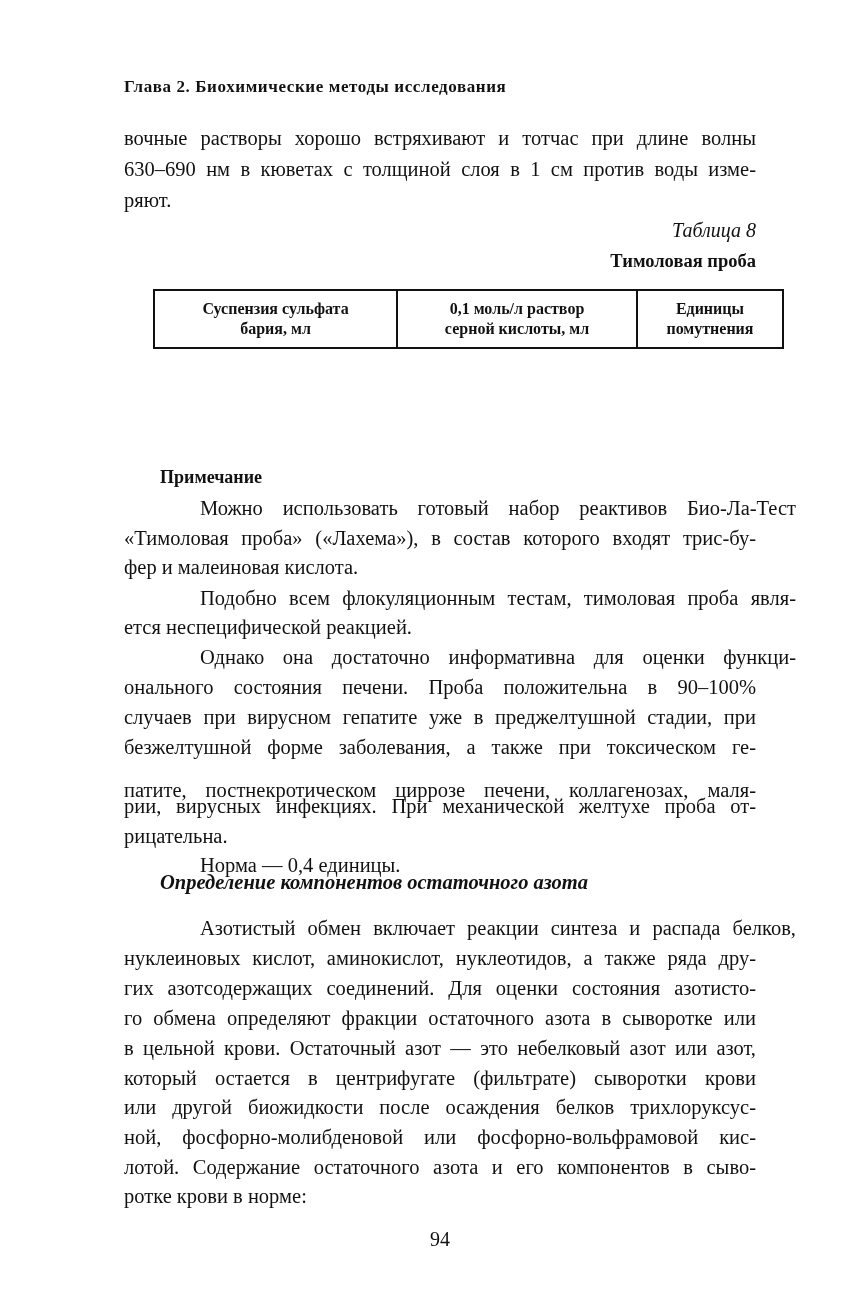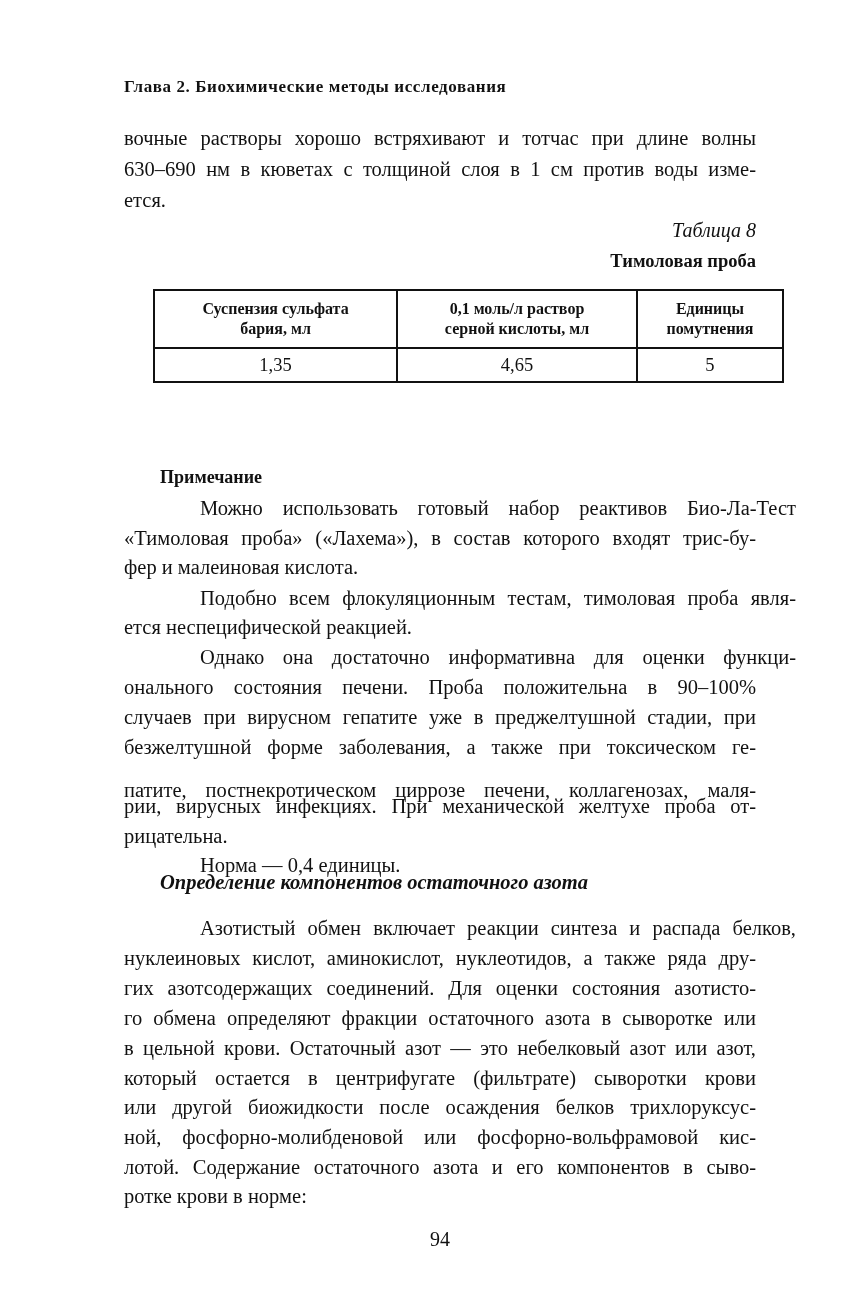--- a/index.html
+++ b/index.html
@@ -26,21 +26,21 @@
 </style>
 </head>
 <body>
 
 <div class="page">
 
   <div class="running-head">Глава 2. Биохимические методы исследования</div>
 
   <div class="line" style="top:124px">вочные растворы хорошо встряхивают и тотчас при длине волны</div>
   <div class="line" style="top:155px">630–690 нм в кюветах с толщиной слоя в 1 см против воды изме-</div>
-  <div class="line last" style="top:186px">ется.</div>
+  <div class="line last" style="top:186px">ряют.</div>
 
   <div class="table-caption">Таблица 8</div>
   <div class="table-title">Тимоловая проба</div>
 
   <table class="data">
     <thead>
       <tr>
         <th>
           <span>Суспензия сульфата</span><br>
           <span>бария, мл</span>
@@ -49,25 +49,20 @@
           <span>0,1 моль/л раствор</span><br>
           <span>серной кислоты, мл</span>
         </th>
         <th>
           <span>Единицы</span><br>
           <span>помутнения</span>
         </th>
       </tr>
     </thead>
     <tbody>
-      <tr>
-        <td>1,35</td>
-        <td>4,65</td>
-        <td>5</td>
-      </tr>
     </tbody>
   </table>
 
   <div class="note-head">Примечание</div>
 
   <div class="line indent" style="top:494px">Можно использовать готовый набор реактивов Био-Ла-Тест</div>
   <div class="line" style="top:524px">«Тимоловая проба» («Лахема»), в состав которого входят трис-бу-</div>
   <div class="line last" style="top:553px">фер и малеиновая кислота.</div>
 
   <div class="line indent" style="top:584px">Подобно всем флокуляционным тестам, тимоловая проба явля-</div>

